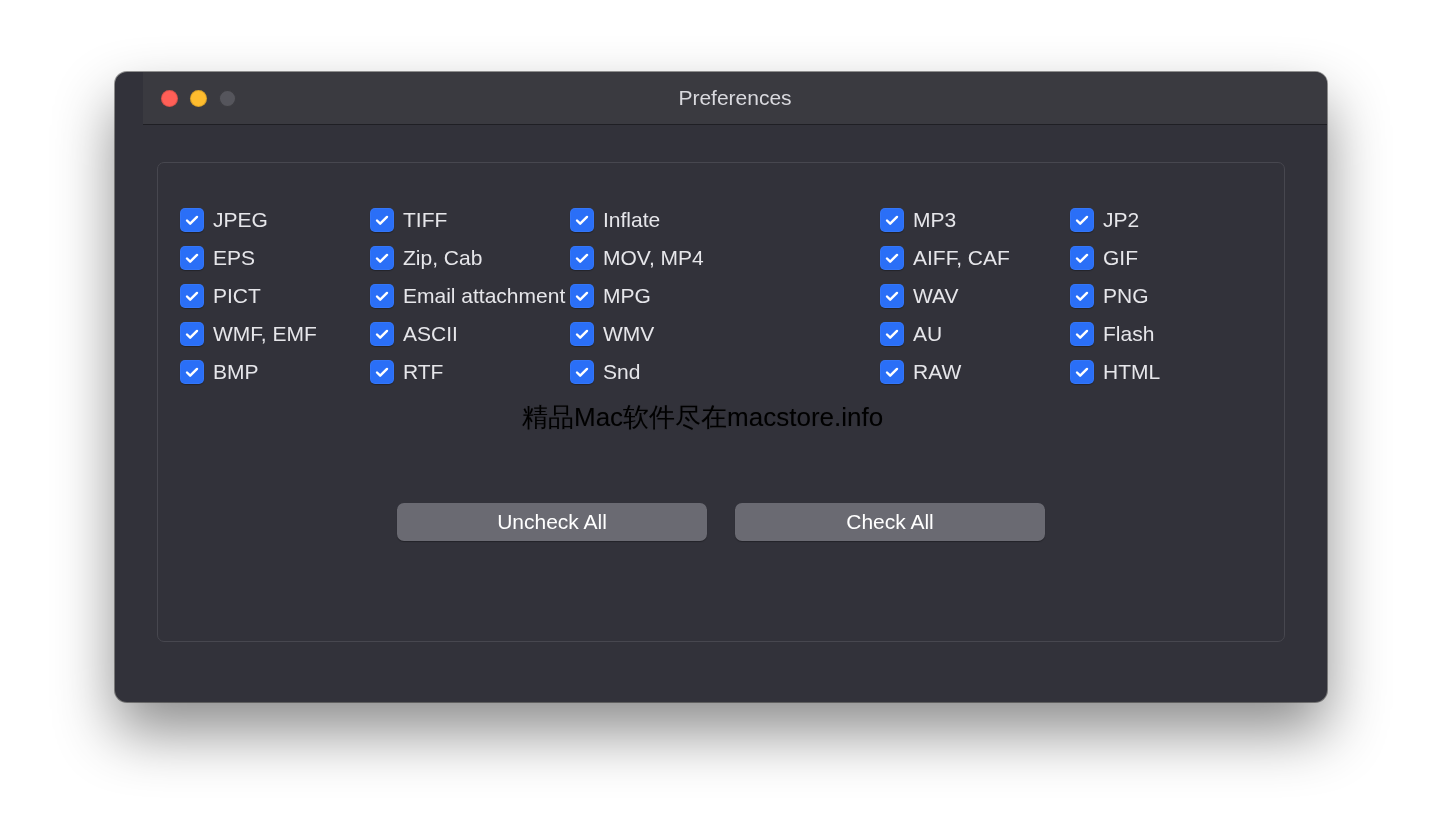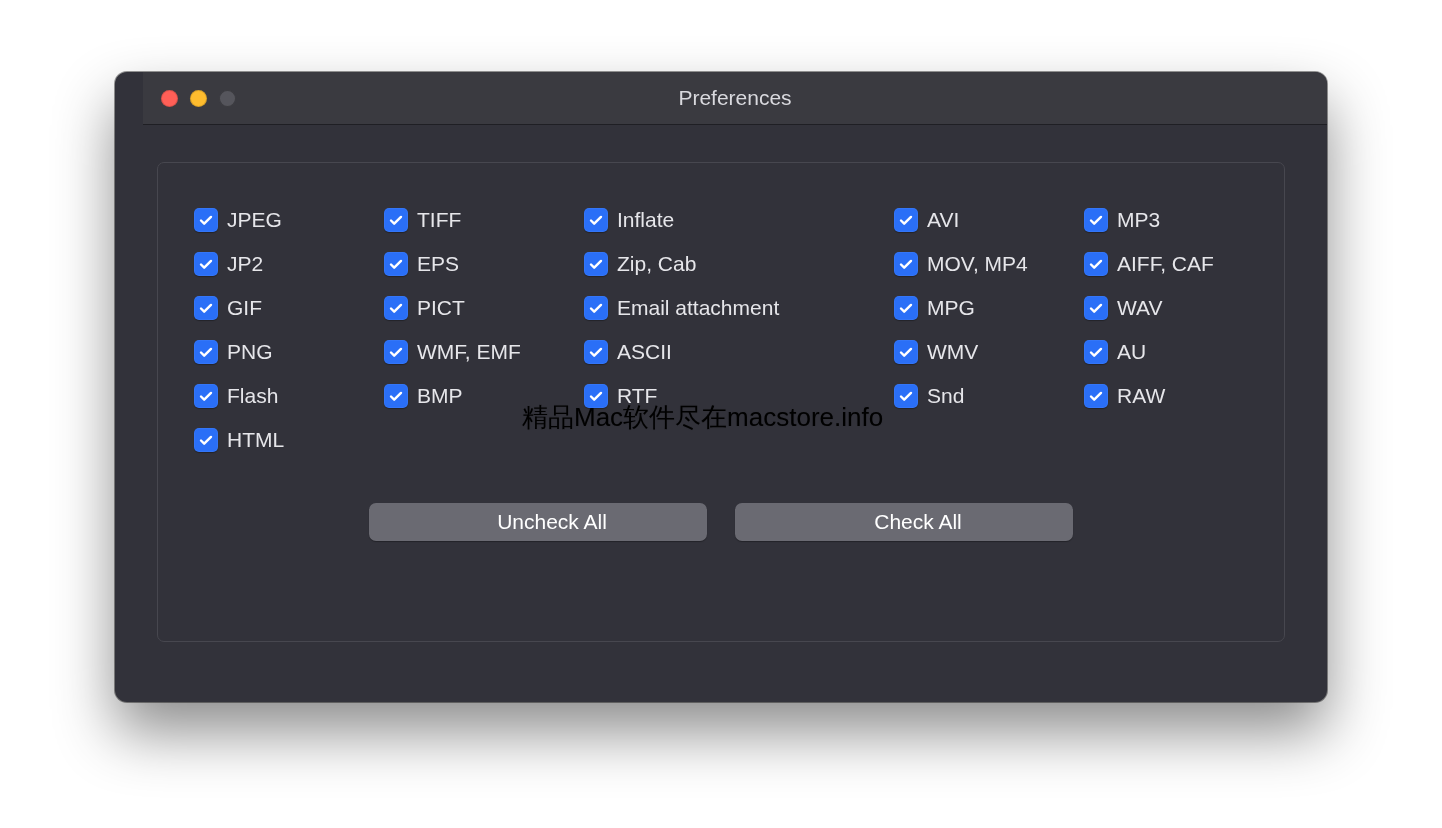--- a/index.html
+++ b/index.html
@@ -82,25 +82,25 @@
     left: 42px;
     right: 42px;
     top: 90px;
     bottom: 60px;
     border: 1px solid #47474f;
     border-radius: 7px;
   }
 
   .grid {
     position: absolute;
-    left: 36px;
+    left: 22px;
     top: 42px;
     display: grid;
     grid-template-columns: 190px 200px 310px 190px 200px;
-    row-gap: 14px;
+    row-gap: 8px;
   }
   .cell {
     display: flex;
     align-items: center;
     height: 30px;
   }
   .chk {
     width: 24px;
     height: 24px;
     border-radius: 5px;
@@ -134,21 +134,20 @@
     border-radius: 7px;
     background: #6a6a72;
     color: #ffffff;
     font-size: 21px;
     display: flex;
     align-items: center;
     justify-content: center;
     box-shadow: 0 1px 1px rgba(0,0,0,0.3);
     cursor: default;
     user-select: none;
-    padding-left: 28px;
   }
 
   .watermark {
     position: absolute;
     left: 522px;
     top: 400px;
     color: #000000;
     font-size: 26px;
     font-weight: 400;
     pointer-events: none;
@@ -196,28 +195,20 @@
             </svg>
           </span>
           <span class="lbl">Inflate</span>
         </div>
         <div class="cell">
           <span class="chk">
             <svg viewBox="0 0 16 16">
               <path d="M3 8.5 L6.2 11.7 L13 4.9" fill="none" stroke="#ffffff" stroke-width="2.4" stroke-linecap="round" stroke-linejoin="round"></path>
             </svg>
           </span>
-          <span class="lbl">AVI</span>
-        </div>
-        <div class="cell">
-          <span class="chk">
-            <svg viewBox="0 0 16 16">
-              <path d="M3 8.5 L6.2 11.7 L13 4.9" fill="none" stroke="#ffffff" stroke-width="2.4" stroke-linecap="round" stroke-linejoin="round"></path>
-            </svg>
-          </span>
           <span class="lbl">MP3</span>
         </div>
         <div class="cell">
           <span class="chk">
             <svg viewBox="0 0 16 16">
               <path d="M3 8.5 L6.2 11.7 L13 4.9" fill="none" stroke="#ffffff" stroke-width="2.4" stroke-linecap="round" stroke-linejoin="round"></path>
             </svg>
           </span>
           <span class="lbl">JP2</span>
         </div>

